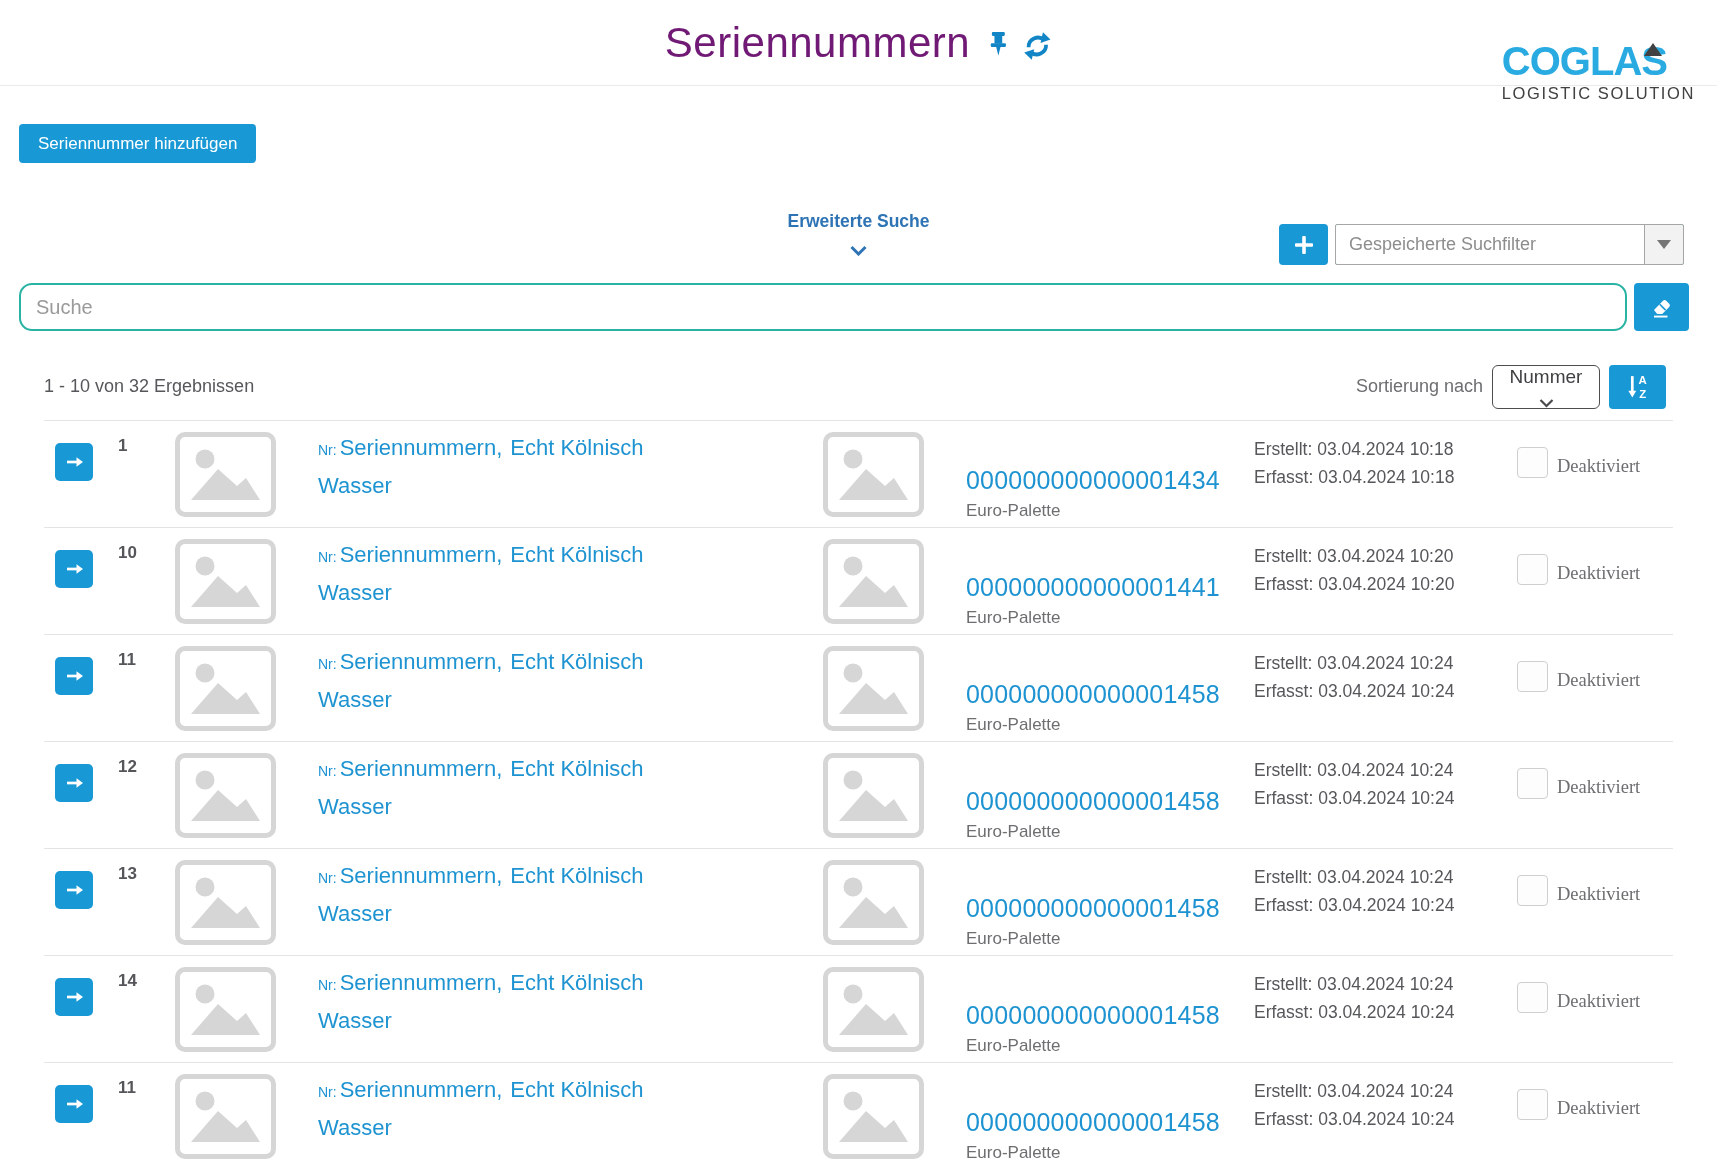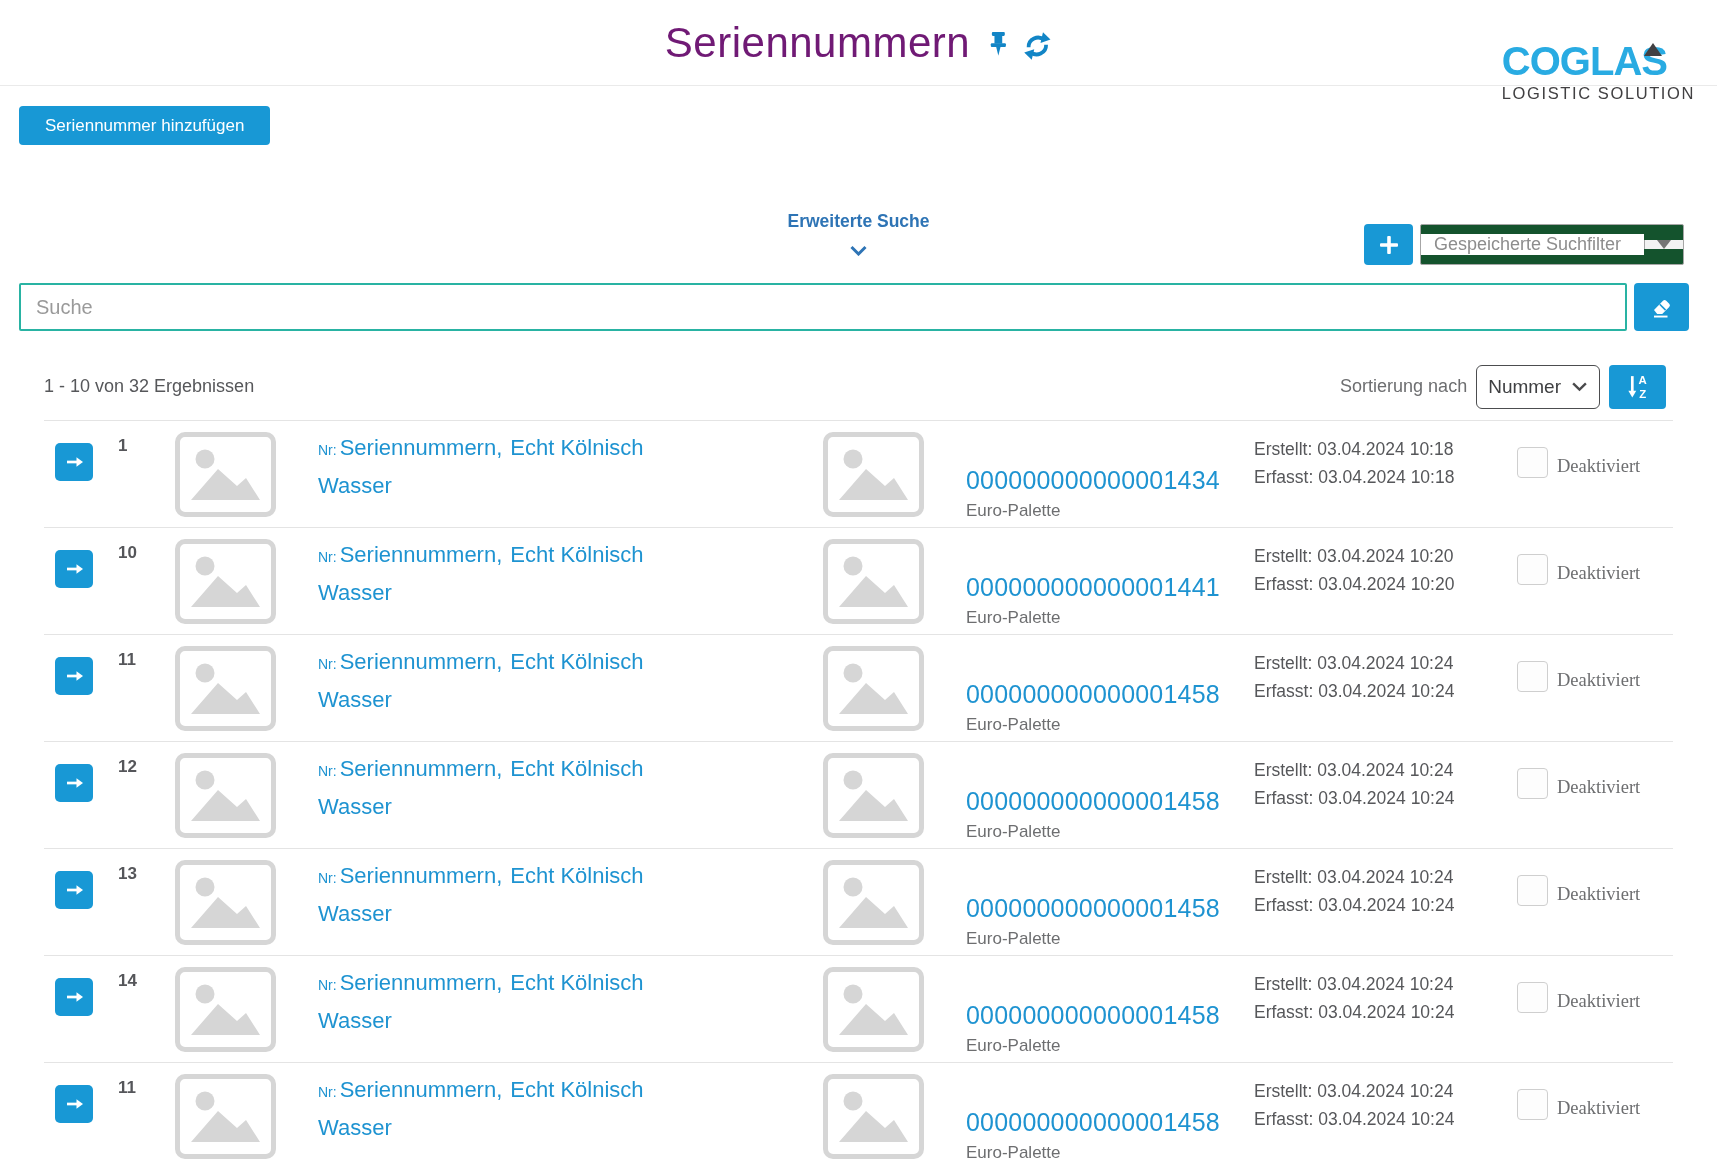--- a/index.html
+++ b/index.html
@@ -17,54 +17,54 @@
   .logo { position:absolute; right:22px; top:8px;margin-top:32px; }
   .logo-name { font-size:40px; font-weight:bold; color:#29abe2; line-height:1.05; position:relative; letter-spacing:-1px;}
   .logo-apex { position:absolute; right:33px; top:3px; width:0; height:0;
     border-left:9px solid transparent; border-right:9px solid transparent; border-bottom:13px solid #414042; }
   .logo-sub { font-size:16.5px; color:#414042; letter-spacing:1.6px; margin-top:2px; }
 
   
   .btn-primary { background:#1898d5; color:#fff; border:none; border-radius:4px; cursor:pointer;
     font-family:"Liberation Sans",sans-serif; }
 
-  .add-serial-btn { position:absolute; left:19px; top:106px; height:39px; padding:0 26px; font-size:17px; }
+  .add-serial-btn { position:absolute; left:19px; top:124px; height:39px; padding:0 19px; font-size:17px; }
 
   
   .adv-search { position:absolute; top:211px; left:0; width:100%; text-align:center; }
   .adv-search a { color:#2e74b5; font-size:17.5px; font-weight:bold; text-decoration:none; cursor:pointer; }
   .adv-chevron { display:block; margin:13px auto 0; cursor:pointer; }
 
   
   .saved-filter-group { position:absolute; top:224px; right:33px; display:flex; gap:7px; height:41px; }
   .add-filter-btn { width:49px; height:41px; display:flex; align-items:center; justify-content:center; }
-  .saved-filter { width:264px; border:1px solid #a6a6a6; border-radius:2px; display:flex; background:#14532d; overflow:hidden;align-items:center; }
+  .saved-filter { width:349px; border:1px solid #a6a6a6; border-radius:2px; display:flex; background:#14b8a6; overflow:hidden; }
   .saved-filter input { flex:1; border:none; outline:none; padding:0 13px; font-size:18px; color:#333;
     font-family:"Liberation Sans",sans-serif; min-width:0; }
   .saved-filter input::placeholder { color:#8d8d8d; }
   .saved-filter-caret { width:39px; background:#f2f2f2; border-left:1px solid #a6a6a6;
     display:flex; align-items:center; justify-content:center; cursor:pointer; }
   .caret-down { width:0; height:0; border-left:7px solid transparent; border-right:7px solid transparent;
     border-top:9px solid #757575; }
 
   
   .search-row { position:absolute; top:283px; left:19px; right:28px; display:flex; gap:7px; height:48px; }
-  .search-input { flex:1; border:2px solid #29b3a3; border-radius:2px; padding:0 15px; font-size:20px;
+  .search-input { flex:1; border:2px solid #29b3a3; border-radius:13px; padding:0 15px; font-size:20px;
     color:#333; outline:none; font-family:"Liberation Sans",sans-serif; }
   .search-input::placeholder { color:#9a9a9a; }
   .clear-btn { width:55px; height:48px; display:flex; align-items:center; justify-content:center; flex:0 0 auto; }
 
   
   .results-bar { position:absolute; top:364px; left:44px; right:51px; height:45px;
     display:flex; justify-content:space-between; align-items:center; }
   .count-text { font-size:18px; color:#56575a; }
   .sort-group { display:flex; align-items:center; gap:9px; }
   .sort-label { font-size:18px; color:#6d6e70; }
   .sort-select { height:44px; min-width:108px; border:1.5px solid #4c4d4f; border-radius:6px;
-    display:flex; align-items:center; gap:10px; padding:0 11px; cursor:pointer; background:#fff; }
+    display:flex; align-items:center; gap:10px; padding:0 11px; cursor:pointer; background:#fff;flex-direction:column; }
   .sort-select-value { font-size:19px; color:#3f4042; }
   .sort-btn { width:57px; height:44px; display:flex; align-items:center; justify-content:center; }
 
   
   .list { position:absolute; top:420px; left:44px; right:44px; }
   .row { display:flex; align-items:flex-start; height:107px; border-top:1px solid #e4e4e4; }
   .cell { flex:0 0 auto; }
   .cell-arrow { width:63px; padding:22px 0 0 11px; }
   .arrow-btn { width:38px; height:38px; border-radius:5px; display:flex; align-items:center; justify-content:center; }
   .cell-index { width:57px; padding:15px 0 0 11px; font-size:17px; font-weight:bold; color:#55565a; }

